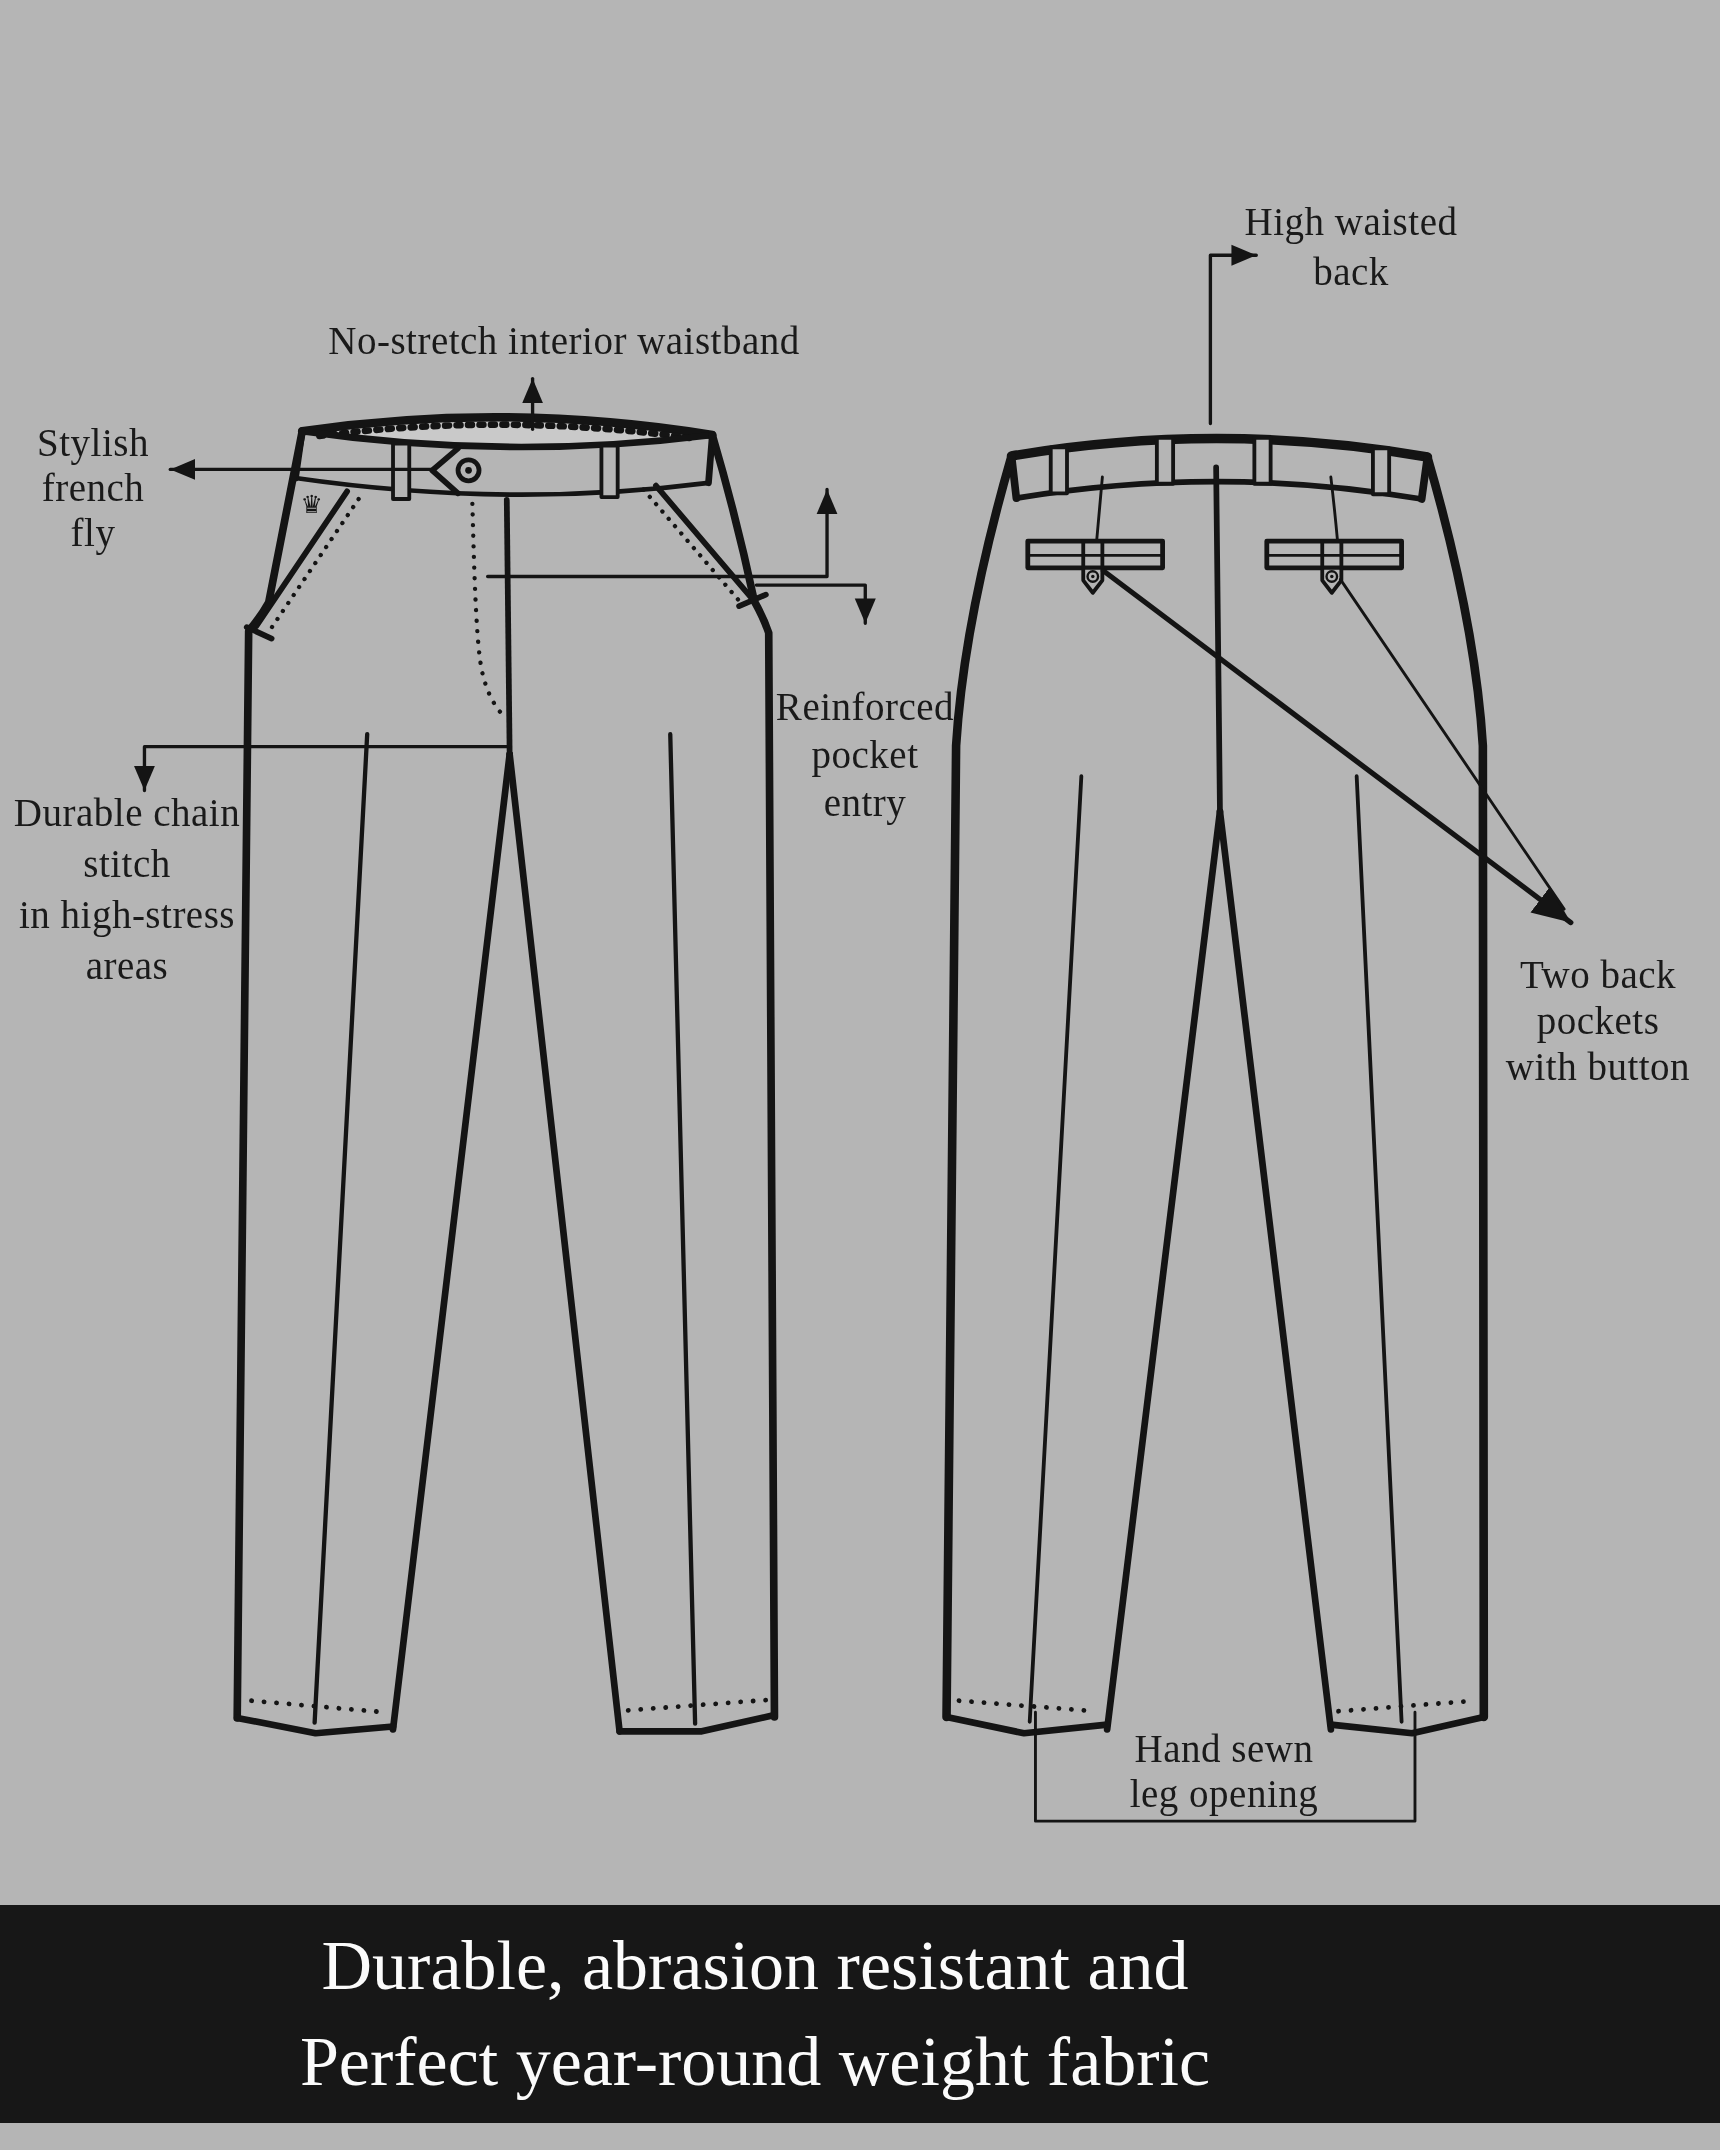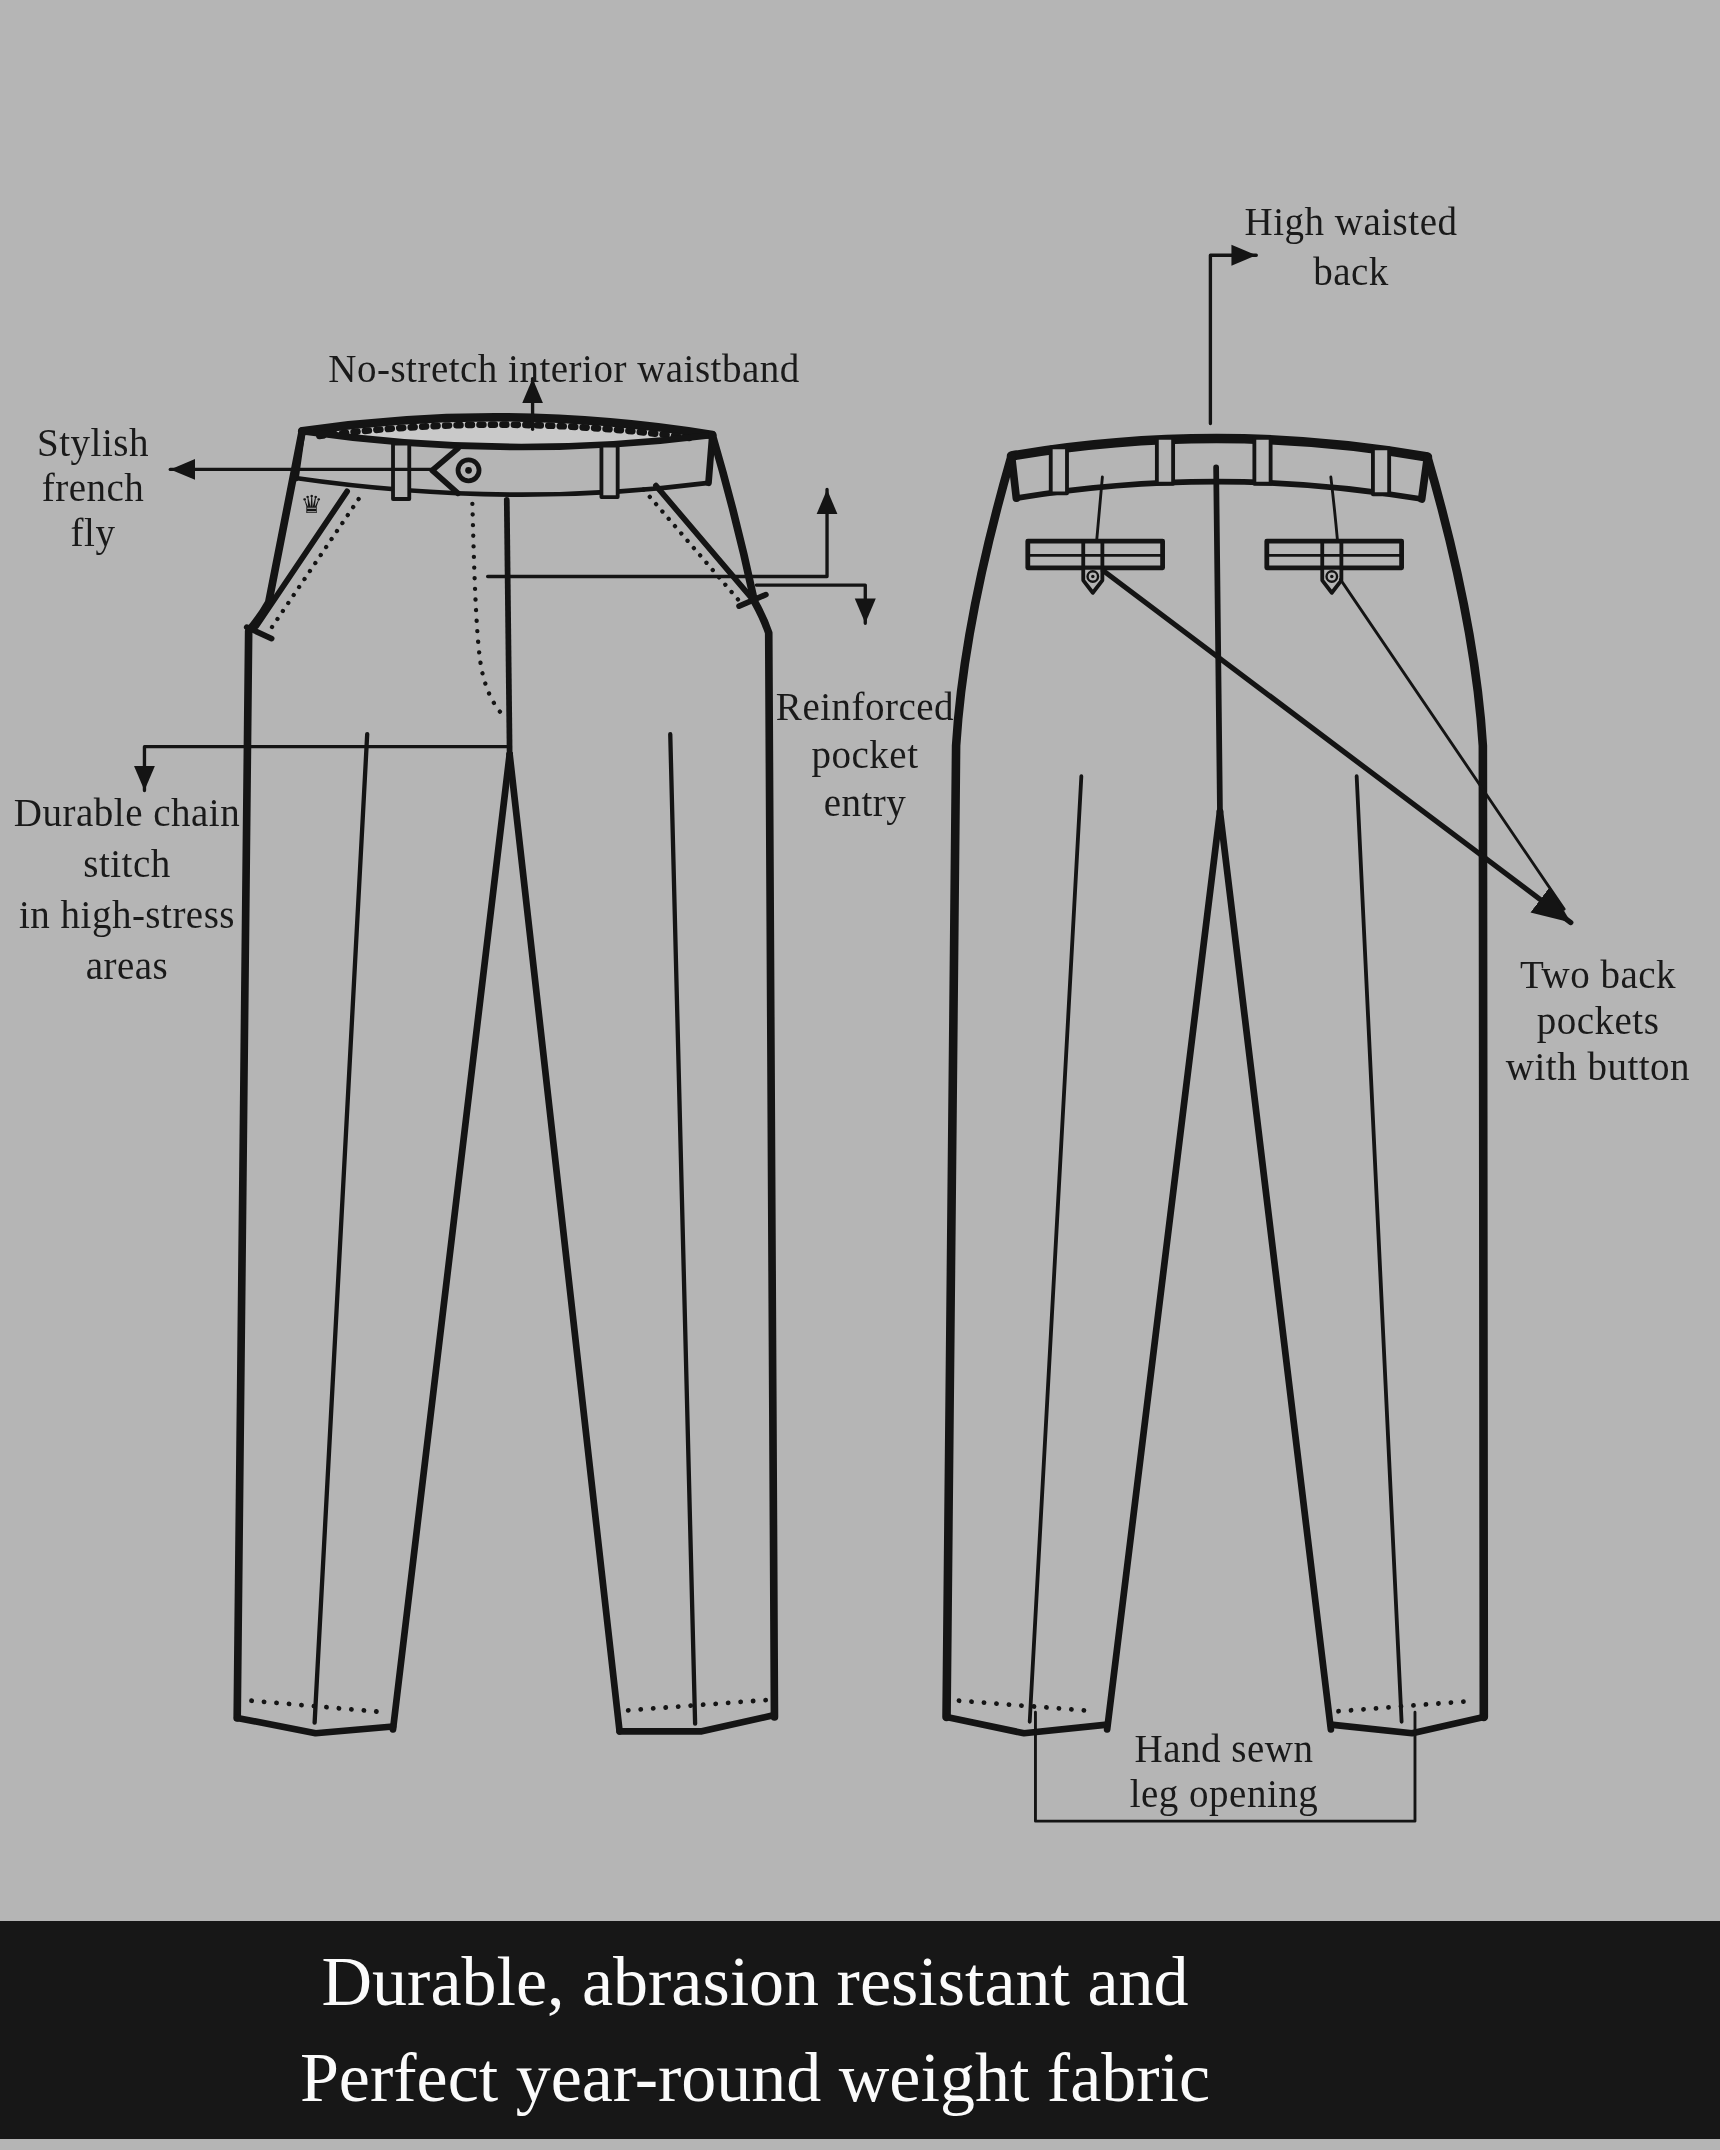--- a/index.html
+++ b/index.html
@@ -14,35 +14,34 @@
   .lbl{
     position:absolute;
     transform:translate(-50%,-50%);
     text-align:center;
     color:#1a1a1a;
     font-size:39px;
     line-height:47px;
     white-space:nowrap;
     letter-spacing:0.5px;
   }
-  .lbl-no-stretch{left:564px;top:340px;margin-top:28px;}
+  .lbl-no-stretch{left:564px;top:340px;}
   .lbl-stylish{left:93px;top:487px;line-height:45px;}
   .lbl-ykk{left:857px;top:432px;line-height:45px;}
   .lbl-reinforced{left:865px;top:755px;line-height:48px;}
   .lbl-triple{left:127px;top:889px;line-height:51px;}
   .lbl-high-waisted{left:1351px;top:247px;line-height:50px;}
   .lbl-two-back{left:1598px;top:1021px;line-height:46px;}
   .lbl-hand-sewn{left:1224px;top:1771px;line-height:45px;}
   .banner{
     position:absolute;left:0;top:1905px;
     width:1721px;height:218px;
     background:#171717;
     display:flex;flex-direction:column;justify-content:center;
     row-gap:15.3px;
-    margin-top:16px;
   }
   .banner .bline{
     width:1510px;
     text-align:center;
     color:#fbfbfb;
     font-size:70px;
     line-height:80px;
     white-space:nowrap;
   }
   .ink-stroke{stroke:#141414;fill:none;stroke-linecap:round;stroke-linejoin:round;}

